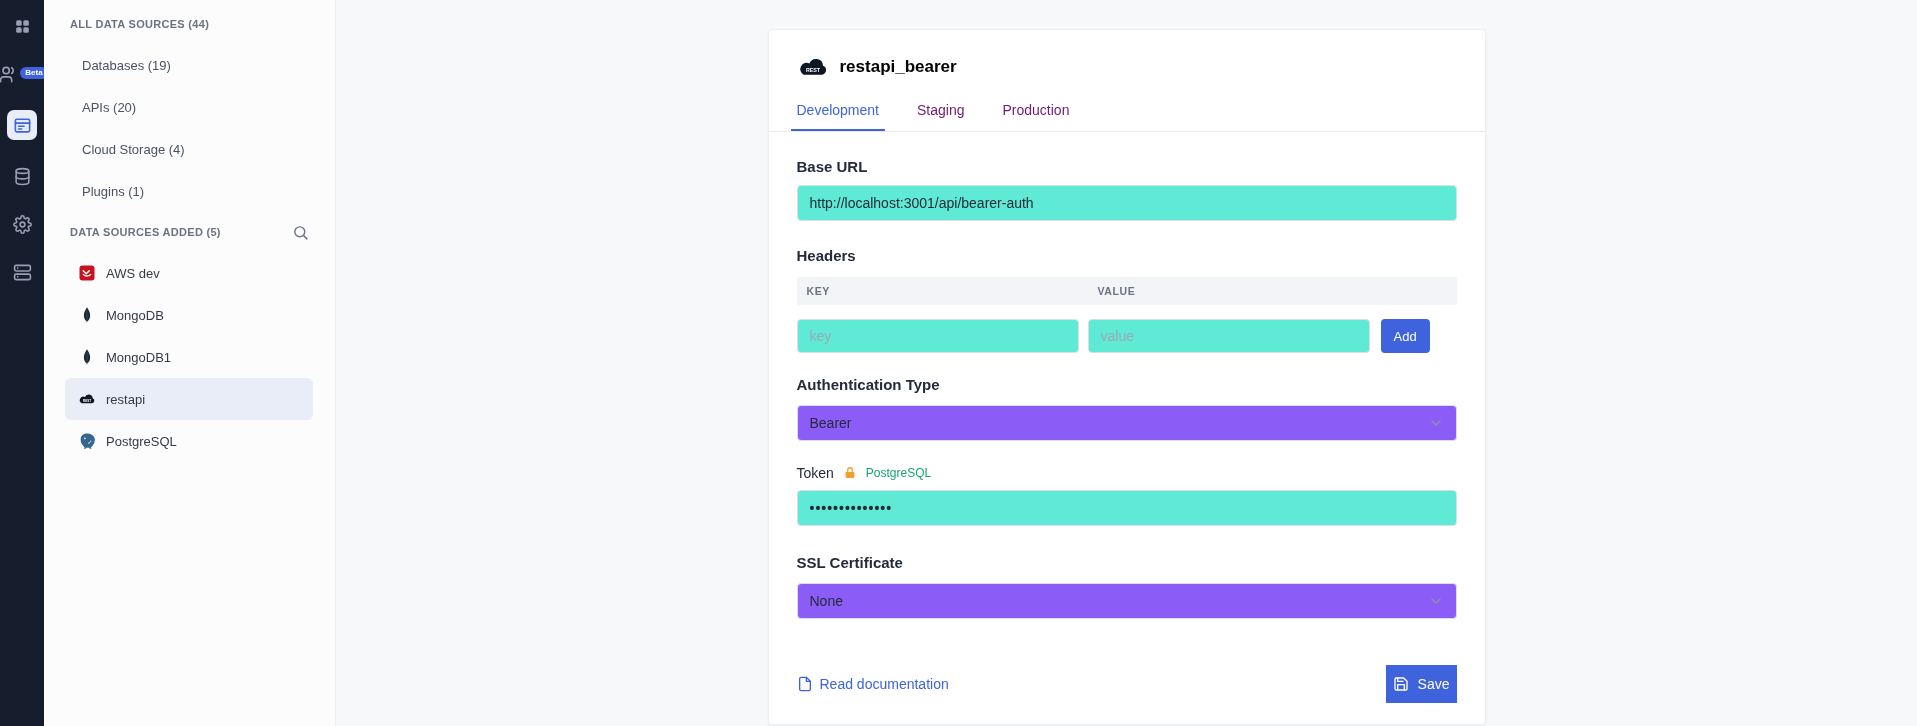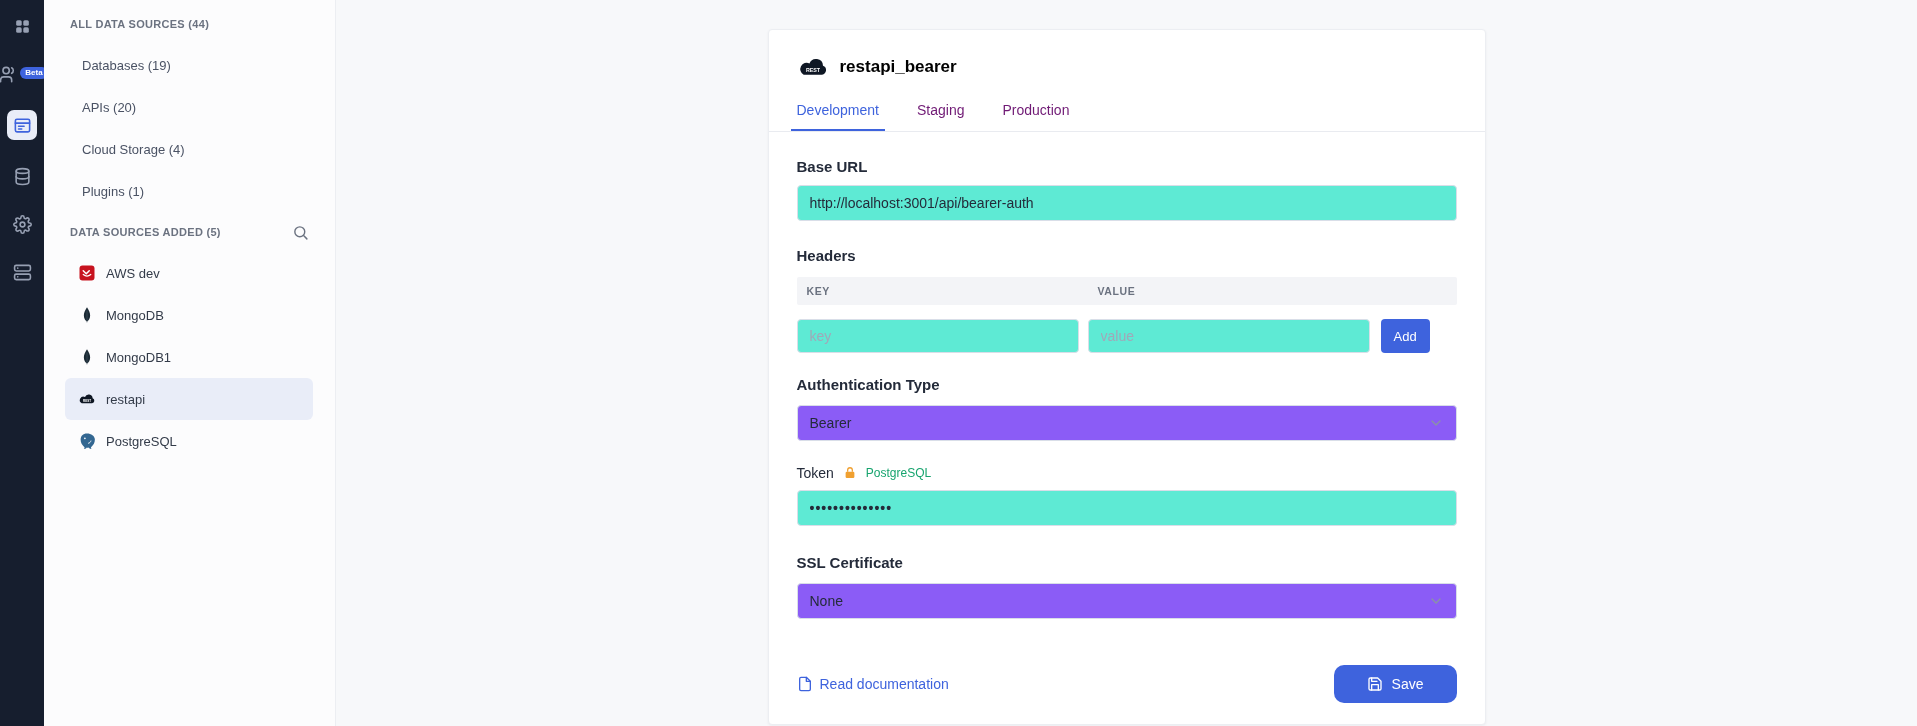--- a/index.html
+++ b/index.html
@@ -72,22 +72,22 @@
   .token-row{display:flex;align-items:center;gap:9px;margin-top:24px;}
   .token-label{font-size:14px;color:#242B3A;font-weight:500;}
   .lock{display:flex;align-items:center;}
   .lock svg{width:14px;height:14px;}
   .encrypted{font-size:12px;color:var(--green);font-weight:500;}
   .token-input{margin-top:9px;letter-spacing:1px;font-weight:700;}
 
   .footer{display:flex;align-items:center;justify-content:space-between;margin-top:46px;}
   .doc-link{display:flex;align-items:center;gap:7px;color:var(--accent);font-size:14px;cursor:pointer;text-decoration:none;}
   .doc-link svg{width:16px;height:16px;}
-  .save-btn{display:flex;align-items:center;gap:9px;background:var(--accent);color:#fff;border:none;border-radius:10px;
-            height:38px;padding:0 33px;font-size:14px;font-weight:500;cursor:pointer;font-family:inherit;}
+  .save-btn{display:flex;align-items:center;gap:9px;background:var(--accent);color:#fff;border:none;border-radius:0;
+            height:38px;padding:0 7px;font-size:14px;font-weight:500;cursor:pointer;font-family:inherit;}
   .save-btn svg{width:16px;height:16px;}
 </style>
 </head>
 <body>
 
 <div class="page">
 
   <aside class="rail">
     <div class="rail-icon">
       <svg viewBox="0 0 24 24" fill="currentColor">

